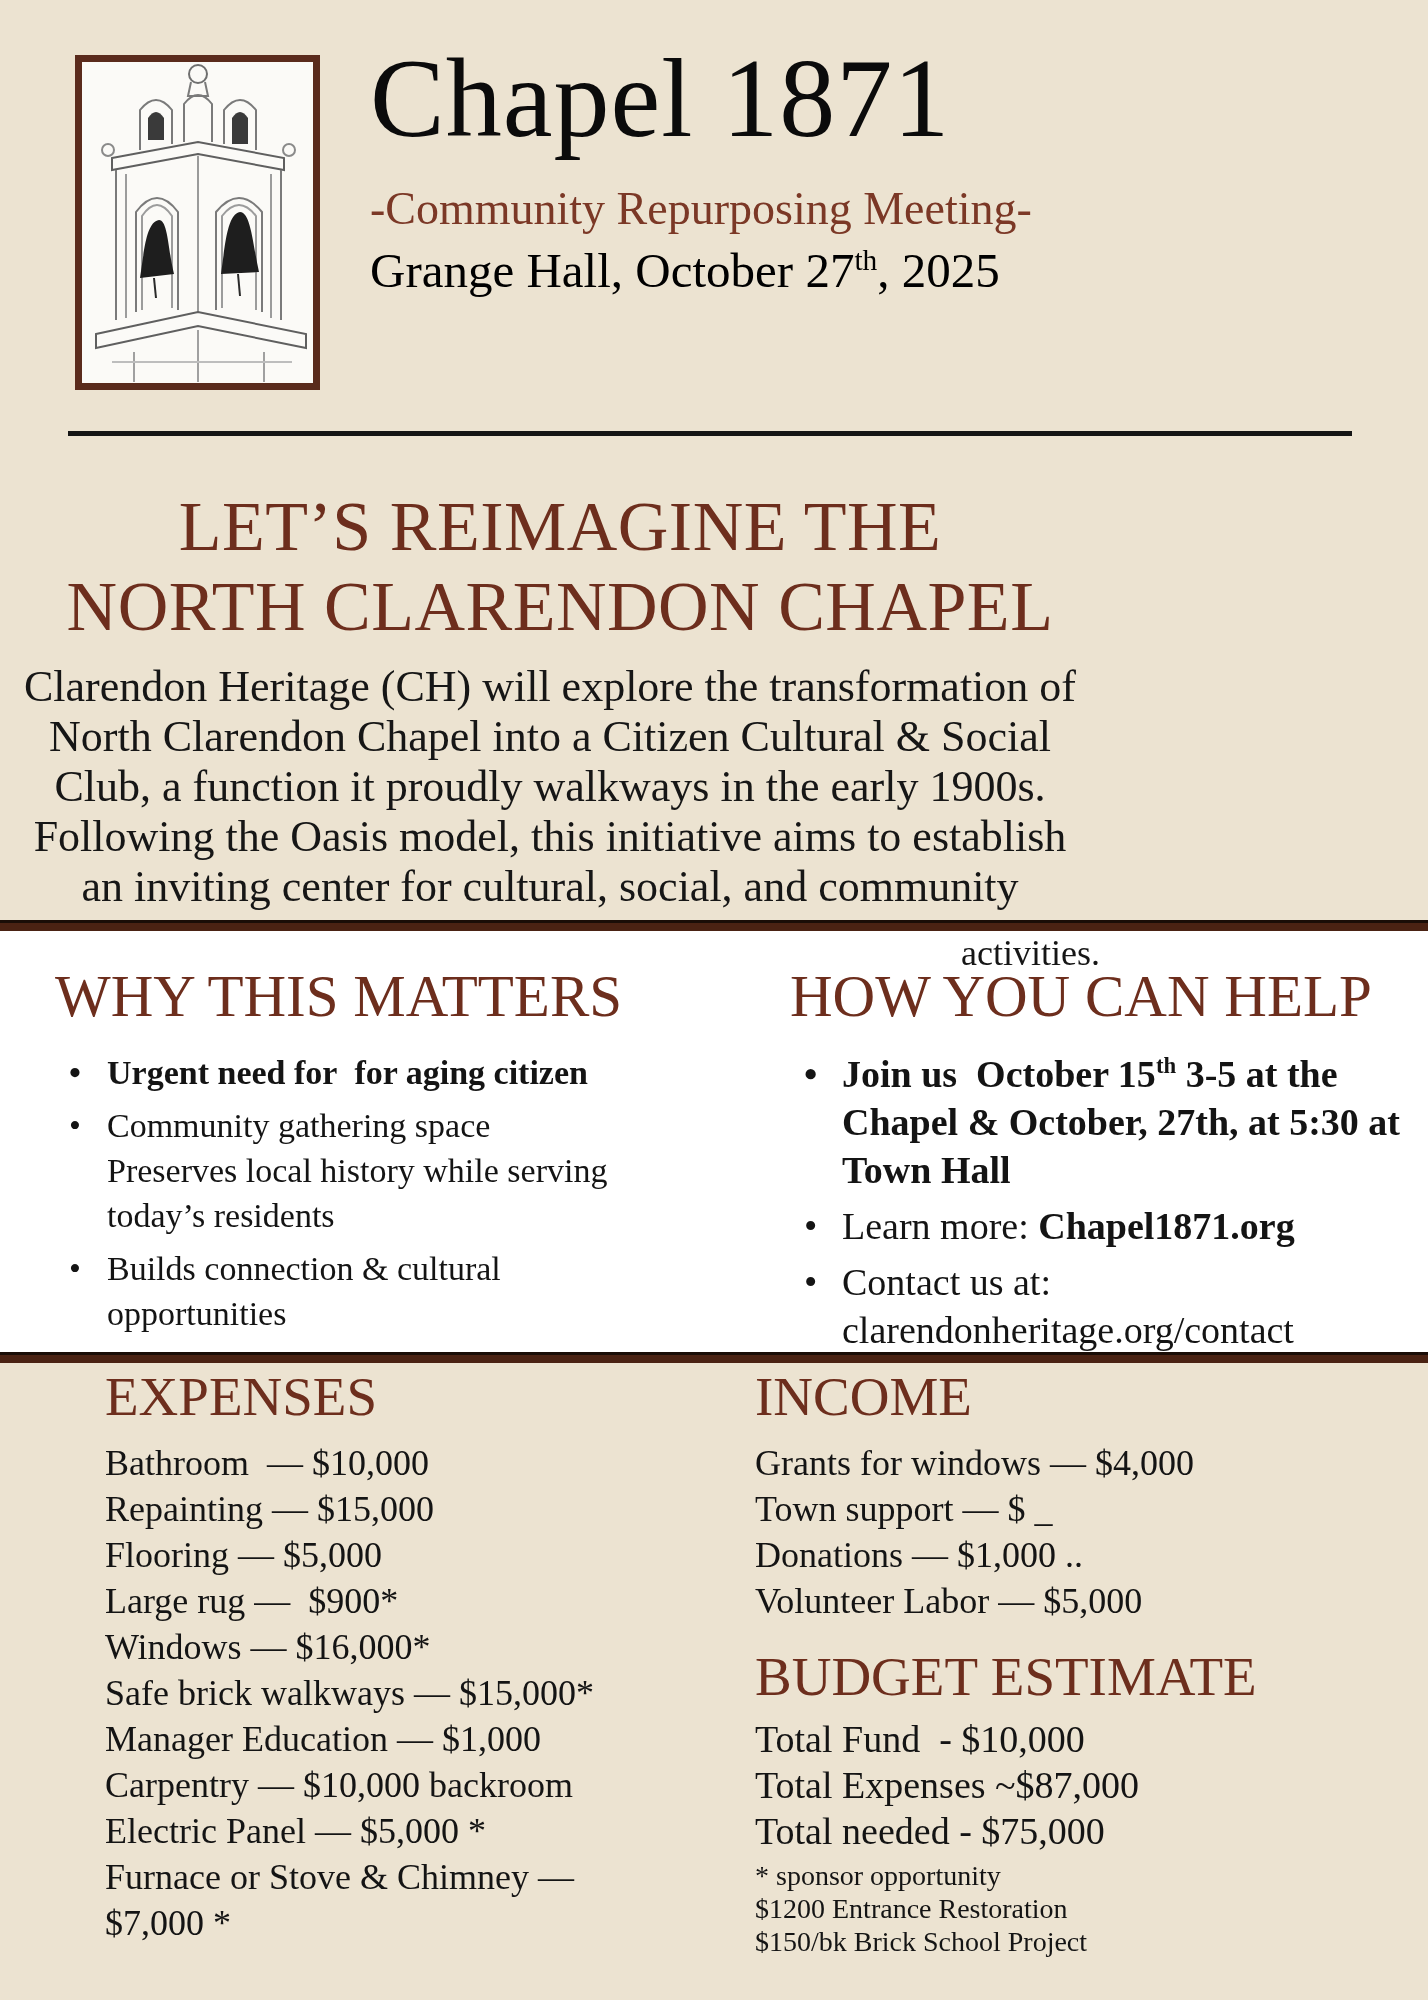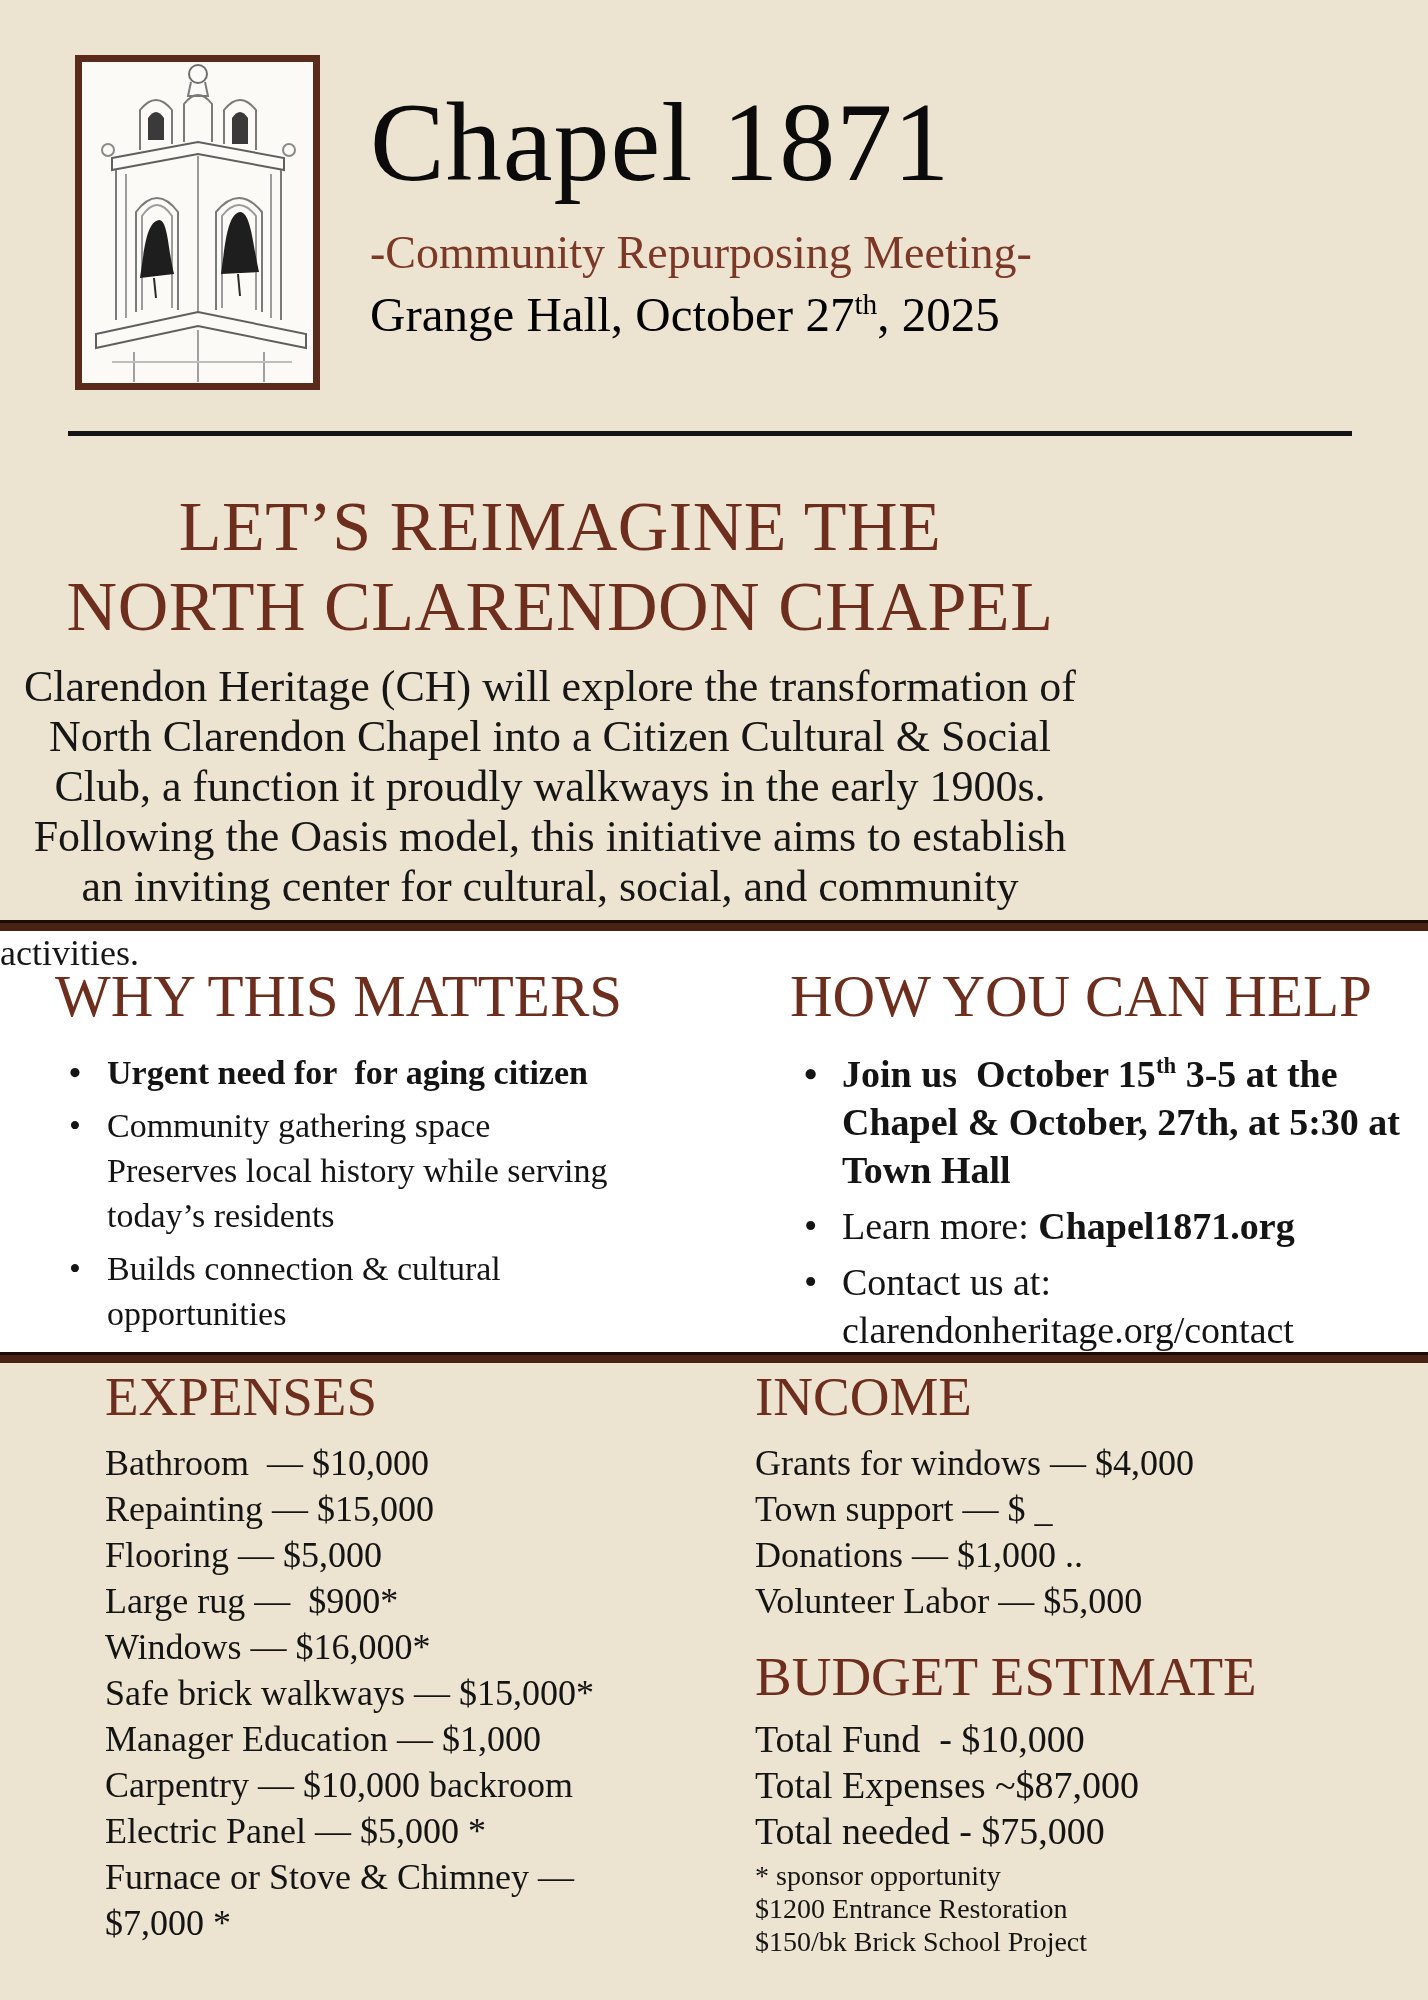--- a/index.html
+++ b/index.html
@@ -10,21 +10,21 @@
     font-family:"Liberation Serif","DejaVu Serif",serif;
   }
 
   
   .photo-box {
     position:absolute; left:75px; top:55px; width:245px; height:335px;
     background:#fbfaf7; border:7px solid #5a2b1c; box-sizing:border-box;
   }
   .photo-box svg { width:100%; height:100%; display:block; }
   .header-text { position:absolute; left:370px; top:40px; }
-  .title { font-size:112px; line-height:1.05; color:#0b0b0b; letter-spacing:1px;margin-top:44px; }
+  .title { font-size:112px; line-height:1.05; color:#0b0b0b; letter-spacing:1px; }
   .subtitle { margin-top:26px; font-size:46px; line-height:1.1; color:#7b3826; }
   .date { margin-top:10px; font-size:49px; line-height:1.1; color:#000; }
   .date sup, .b sup { font-size:60%; vertical-align:super; line-height:0; }
   .top-rule { position:absolute; left:68px; top:431px; width:1284px; height:5px; background:#151515; }
 
   
   .reimagine { position:absolute; left:0; top:487px; width:1120px; text-align:center;
                color:#6d2e1d; font-size:70px; line-height:1.14; letter-spacing:0.5px; }
   .reimagine div { white-space:nowrap; }
 
@@ -32,21 +32,21 @@
            font-size:44px; line-height:50px; color:#161616; }
   .intro div { white-space:nowrap; }
 
   
   .bar { position:absolute; left:0; width:1428px; height:8px; background:#4a2213; border-top:3px solid #1a0d07; }
   .bar1 { top:920px; }
   .bar2 { top:1352px; }
 
   
   .white-band { position:absolute; left:0; top:931px; width:1428px; height:421px; background:#ffffff; }
-  .activities { position:absolute; left:0; top:0; width:1100px; text-align:left;
+  .activities { position:absolute; left:0; top:0; width:1100px; text-align:right;
                 font-size:36px; line-height:44px; color:#161616; }
   .col-head { color:#6d2e1d; font-size:59px; line-height:1; white-space:nowrap; }
   .why-col  { position:absolute; left:55px;  top:36px; width:625px; }
   .help-col { position:absolute; left:790px; top:36px; width:615px; }
   ul.blist { list-style:none; margin:24px 0 0 0; padding:0; }
   .why-col  ul.blist { font-size:34px; line-height:45px; }
   .help-col ul.blist { font-size:38px; line-height:48px; }
   li.b { position:relative; padding-left:52px; margin-bottom:8px; }
   li.b::before { content:"\2022"; position:absolute; left:14px; top:0; }
   .bold { font-weight:bold; }

